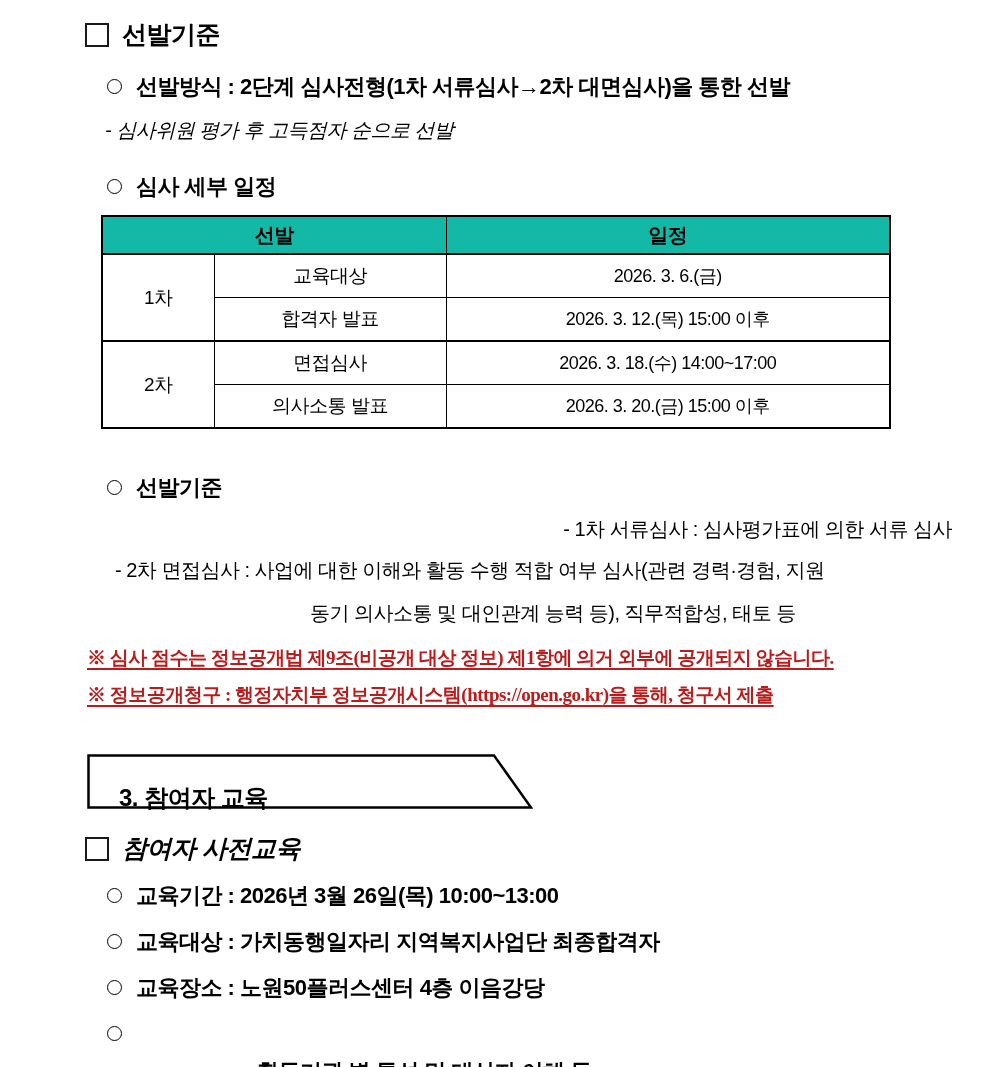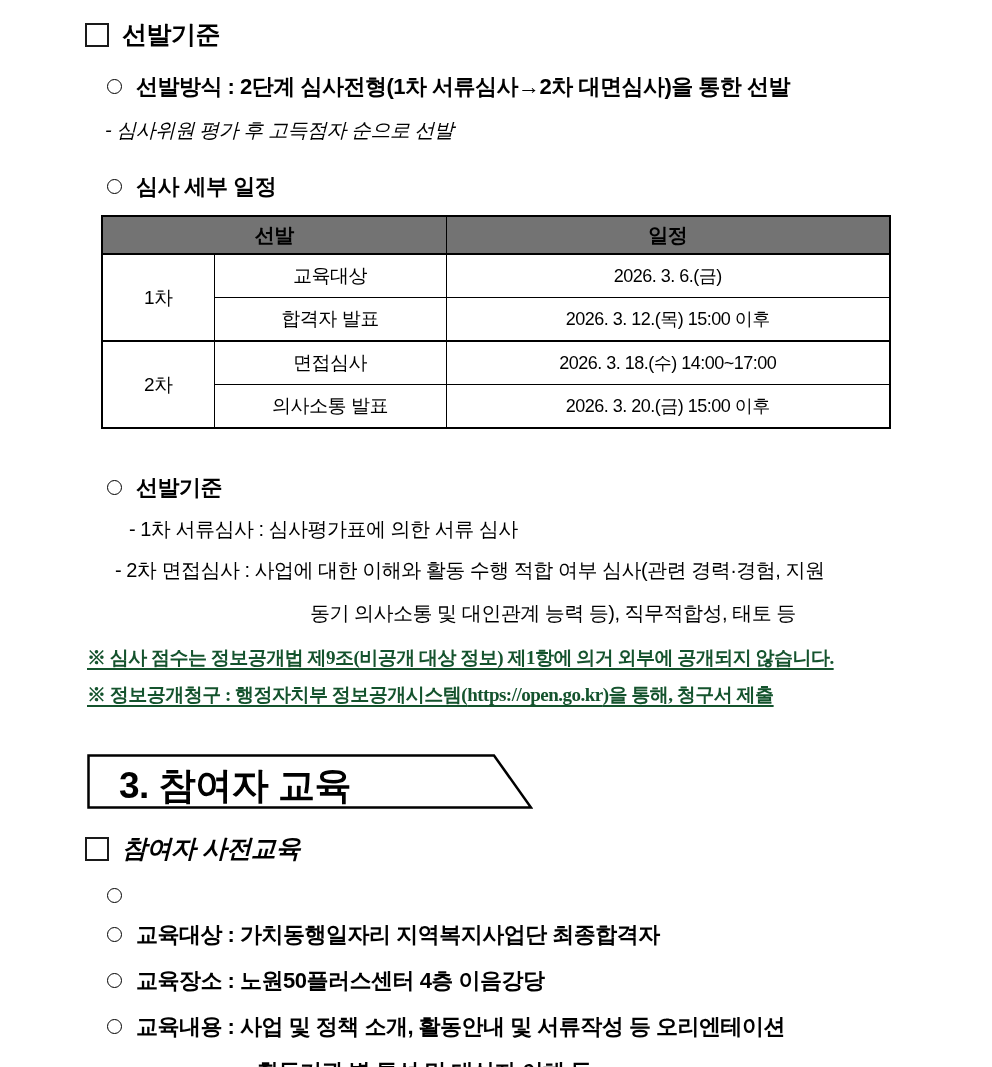--- a/index.html
+++ b/index.html
@@ -21,40 +21,40 @@
   .ml20{margin-left:20px;font-style:italic;}
 
   
   .dash{font-size:20px;line-height:27px;letter-spacing:-0.5px;font-weight:normal;}
   .wrap2{margin-left:225px;}
 
   
   table.sched{border-collapse:collapse;margin:14px 0 0 16px;table-layout:fixed;width:788px;}
   table.sched td,table.sched th{border:1px solid #000;text-align:center;vertical-align:middle;padding:0;}
   table.sched{border:2px solid #000;}
-  table.sched th{height:36px;background:#737373;font-size:20px;font-weight:bold;letter-spacing:-0.5px;border-bottom:2px solid #000;}
+  table.sched th{height:36px;background:#14b8a6;font-size:20px;font-weight:bold;letter-spacing:-0.5px;border-bottom:2px solid #000;}
   table.sched td{height:42px;font-size:19px;letter-spacing:-0.5px;}
   table.sched td.date{font-size:18px;}
   table.sched tr.sep td{border-top:2px solid #000;}
   .colw1{width:112px;} .colw2{width:232px;} .colw3{width:444px;}
 
   
   .note{
     font-family:"Liberation Serif","DejaVu Serif",serif;
-    font-size:19px;line-height:26px;color:#14532d;font-weight:bold;letter-spacing:-0.5px;
+    font-size:19px;line-height:26px;color:#b91c1c;font-weight:bold;letter-spacing:-0.5px;
     text-decoration:underline;text-underline-offset:4px;text-decoration-thickness:1.5px;
     margin-left:2px;
   }
 
   
   .banner{position:relative;width:446px;height:55px;margin:46px 0 0 2px;}
   .banner svg{position:absolute;left:0;top:0;}
   .banner .btxt{
-    position:absolute;left:32px;top:4px;height:55px;display:flex;align-items:center;
-    font-size:37px;font-weight:bold;letter-spacing:-0.5px;
+    position:absolute;left:32px;top:16px;height:55px;display:flex;align-items:center;
+    font-size:24px;font-weight:bold;letter-spacing:-0.5px;
   }
 
   
   .edu .bullet{margin-top:17px;}
   .edu-wrap2{font-size:22px;font-weight:bold;line-height:29px;letter-spacing:-0.5px;margin:16px 0 0 172px;}
 
   
   .mt22{margin-top:22px;} .mt16{margin-top:16px;} .mt15{margin-top:28px;}
   .mt44{margin-top:44px;} .mt14{margin-top:14px;} .mt18{margin-top:18px;}
   .mt11{margin-top:11px;} .mt23{margin-top:23px;font-style:italic;} .mt20{margin-top:20px;}
@@ -111,21 +111,21 @@
       <td class="date">2026. 3. 20.(금) 15:00 이후</td>
     </tr>
   </tbody>
     </table>
 
   <div class="bullet mt44 ml18">
     <span class="o"></span>
     <span>선발기준</span>
   </div>
 
-  <div class="dash mt14" style="margin-left:44px;">- 1차 서류심사 : 심사평가표에 의한 서류 심사</div>
+  <div class="dash mt14" style="margin-left:12px;text-align:right;">- 1차 서류심사 : 심사평가표에 의한 서류 심사</div>
   <div class="dash mt14" style="margin-left:30px;">- 2차 면접심사 : 사업에 대한 이해와 활동 수행 적합 여부 심사(관련 경력·경험, 지원</div>
   <div class="dash mt16 wrap2">동기 의사소통 및 대인관계 능력 등), 직무적합성, 태토 등</div>
 
   <div class="note mt18">※ 심사 점수는 정보공개법 제9조(비공개 대상 정보) 제1항에 의거 외부에 공개되지 않습니다.</div>
   <div class="note mt11"><span>※ 정보공개청구 : 행정자치부 정보공개시스템(</span><span>https://open.go.kr</span><span>)을 통해, 청구서 제출</span></div>
 
   <div class="banner">
     <svg width="446" height="55" viewBox="0 0 446 55">
       <polygon points="1.5,1.5 407,1.5 444,53.5 1.5,53.5" fill="#ffffff" stroke="#000000" stroke-width="2.5"></polygon>
     </svg>
@@ -133,29 +133,29 @@
   </div>
 
   <div class="sec-head mt23">
     <span class="sq"></span>
     <span>참여자 사전교육</span>
   </div>
 
   <div class="edu">
     <div class="bullet mt20 ml18">
       <span class="o"></span>
+      <span>교육기간 : 2026년 3월 26일(목) 10:00~13:00</span>
     </div>
     <div class="bullet ml18">
       <span class="o"></span>
       <span>교육대상 : 가치동행일자리 지역복지사업단 최종합격자</span>
     </div>
     <div class="bullet ml18">
       <span class="o"></span>
       <span>교육장소 : 노원50플러스센터 4층 이음강당</span>
     </div>
     <div class="bullet ml18">
       <span class="o"></span>
-      <span>교육내용 : 사업 및 정책 소개, 활동안내 및 서류작성 등 오리엔테이션</span>
     </div>
     <div class="edu-wrap2">활동기관 별 특성 및 대상자 이해 등</div>
   </div>
 
 </div>
 
 </body></html>

